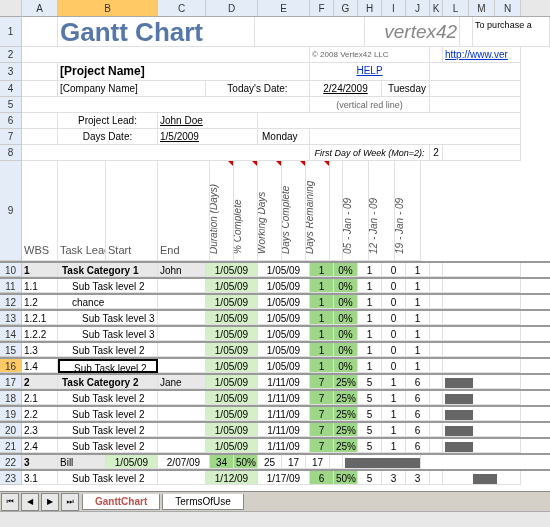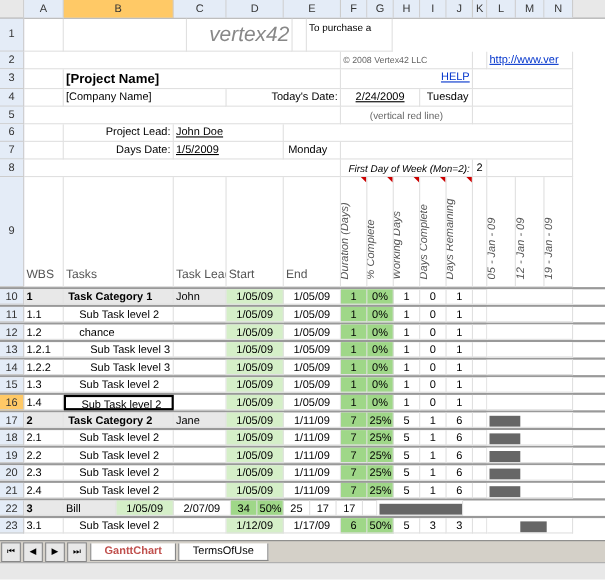--- a/index.html
+++ b/index.html
@@ -10,21 +10,21 @@
     .col-header.selected { background: #ffc966; }
     .row-header { width: 22px; min-width: 22px; background: #e4ecf7; border-right: 1px solid #ccc; border-bottom: 1px solid #ccc; text-align: center; font-size: 10px; line-height: 16px; color: #333; }
     .row-header.selected { background: #ffc966; }
     .corner { width: 22px; height: 17px; background: #e8e8e8; border-right: 1px solid #ccc; border-bottom: 1px solid #aaa; }
     
     .sheet-area { display: flex; flex-direction: column; }
     .row { display: flex; height: 16px; }
     
     .cell { border-right: 1px solid #e0e0e0; border-bottom: 1px solid #e0e0e0; font-size: 10px; line-height: 16px; padding: 0 2px; overflow: hidden; white-space: nowrap; }
     .cell.center { text-align: center; }
-    .cell.right { text-align: right; }
+    .cell.right { text-align: center; }
     .cell.bold { font-weight: bold; }
     .cell.underline { text-decoration: underline; }
     
     .w-a { width: 36px; min-width: 36px; }
     .w-b { width: 100px; min-width: 100px; }
     .w-c { width: 48px; min-width: 48px; }
     .w-d { width: 52px; min-width: 52px; }
     .w-e { width: 52px; min-width: 52px; }
     .w-f { width: 24px; min-width: 24px; }
     .w-g { width: 24px; min-width: 24px; }
@@ -85,20 +85,21 @@
     <div class="col-header w-j">J</div>
     <div class="col-header w-k">K</div>
     <div class="col-header w-gantt">L</div>
     <div class="col-header w-gantt">M</div>
     <div class="col-header w-gantt">N</div>
   </div>
 
   <div class="row" style="height:30px">
     <div class="row-header" style="line-height:30px">1</div>
     <div class="cell w-a"></div>
+    <div class="cell title" style="width:200px;line-height:30px">Gantt Chart</div>
     <div class="cell" style="width:112px"></div>
     <div class="cell logo-text" style="width:96px;line-height:30px;font-style:italic;font-size:19px">vertex42</div>
     <div class="cell w-k"></div>
     <div class="cell" style="width:78px;font-size:9px">To purchase a</div>
   </div>
 
   <div class="row">
     <div class="row-header">2</div>
     <div class="cell" style="width:288px"></div>
     <div class="cell copyright" style="width:120px">© 2008 Vertex42 LLC</div>
@@ -153,23 +154,20 @@
     <div class="cell" style="width:288px"></div>
     <div class="cell right" style="width:120px;font-style:italic;font-size:9px;position:relative">First Day of Week (Mon=2):</div>
     <div class="cell center w-k" style="position:relative">2</div>
     <div class="cell" style="width:78px"></div>
   </div>
 
   <div class="row row-hdr-9" style="height:100px">
     <div class="row-header" style="height:100px;line-height:100px">9</div>
     <div class="cell w-a" style="position:relative">
         <span class="hdr-bottom">WBS</span>
-      </div>
-    <div class="cell w-b" style="position:relative">
-        <span class="hdr-bottom">Tasks</span>
       </div>
     <div class="cell w-c" style="position:relative">
         <span class="hdr-bottom">Task Lead</span>
       </div>
     <div class="cell w-d" style="position:relative">
         <span class="hdr-bottom">Start</span>
       </div>
     <div class="cell w-e" style="position:relative">
         <span class="hdr-bottom">End</span>
       </div>

